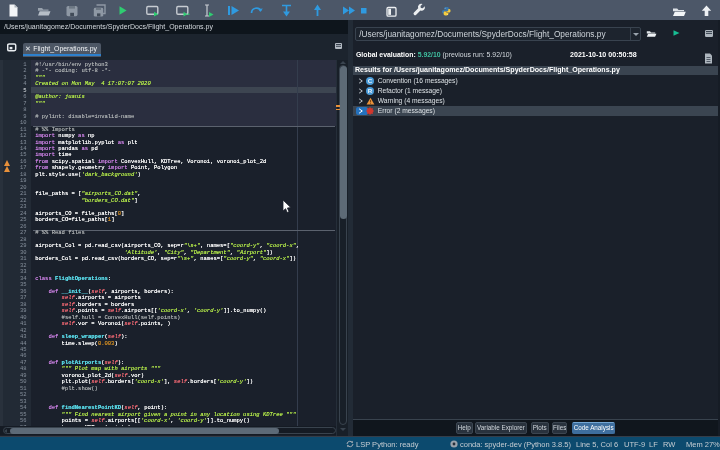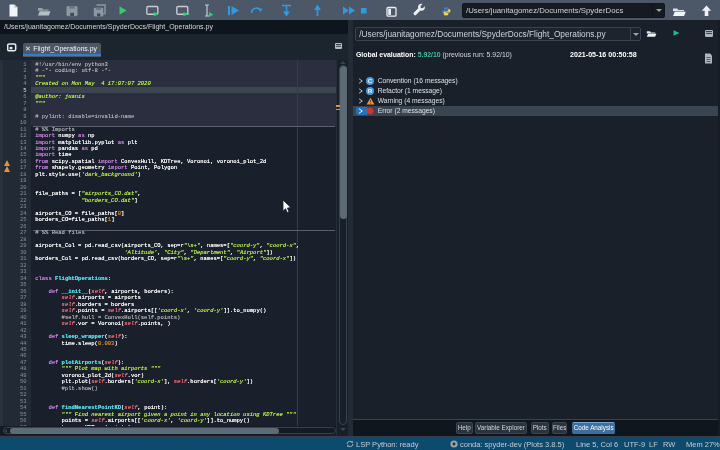--- a/index.html
+++ b/index.html
@@ -173,23 +173,20 @@
         </svg>
       </div>
       <div class="abs" style="left:440.5px;top:6px;width:10.5px;height:10.5px">
         <svg width="10.5" height="10.5" viewBox="0 0 15 15">
           <path d="M7.3 1.5 c-2 0-2.8.8-2.8 2v1.6h3v.6H3.3c-1.2 0-1.9 1-1.9 2.6 0 1.5.7 2.5 1.9 2.5h1.2V9.2c0-1.2 1-2.1 2.2-2.1h2.9c1 0 1.6-.7 1.6-1.6V3.5c0-1.2-.9-2-2.1-2z" fill="#3a77ac"></path>
           <path d="M7.7 13.5c2 0 2.8-.8 2.8-2V9.9h-3v-.6h4.2c1.2 0 1.9-1 1.9-2.6 0-1.5-.7-2.5-1.9-2.5h-1.2v1.6c0 1.2-1 2.1-2.2 2.1H5.4c-1 0-1.6.7-1.6 1.6v2.1c0 1.2.9 2 2.1 2z" fill="#f7ce3e"></path>
           <circle cx="5.9" cy="3.1" r=".55" fill="#fff"></circle>
           <circle cx="9.1" cy="11.9" r=".55" fill="#fff"></circle>
         </svg>
       </div>
-      <div class="abs" style="left:462px;top:2.5px;width:203px;height:15px;background:#161b22;border:1px solid #10151b;border-radius:2px;color:#ced4da;font-size:7.8px;line-height:13.5px;padding-left:3px">/Users/juanitagomez/Documents/SpyderDocs<div style="position:absolute;right:0;top:0;width:12px;height:13px;border-left:1px solid #10151b">
-          <div style="position:absolute;left:3px;top:5px;border-left:3px solid transparent;border-right:3px solid transparent;border-top:3.5px solid #9aa3ad"></div>
-        </div></div>
       <div class="abs" style="left:671px;top:3px;width:15px;height:15px">
         <svg width="15" height="15" viewBox="0 0 15 15">
           <path d="M2 5.5 h4.2 l1.3 1.5 h5.5 v1.3 h-11 z" fill="#dde2e7"></path>
           <path d="M2 13 l1.8-4.2 h11 l-1.8 4.2 z" fill="#f2f5f7"></path>
         </svg>
       </div>
       <div class="abs" style="left:699px;top:3px;width:15px;height:15px">
         <svg width="15" height="15" viewBox="0 0 15 15">
           <path d="M7.5 2.5 L12.2 7.8 h-2.9 v5.2 h-3.6 V7.8 h-2.9 z" fill="#eef1f4"></path>
         </svg>
@@ -358,27 +355,28 @@
       </div>
     <div class="abs" style="left:319.5px;top:10.2px;width:7px;height:6px">
         <svg width="7" height="6">
           <path d="M.5 .3 L6.5 3 L.5 5.7 z" fill="#17bd93"></path>
         </svg>
       </div>
     <div class="abs" style="left:351.5px;top:10px;width:8.5px;height:6.5px;background:#aeb6be;border-radius:1.2px">
         <div style="position:absolute;left:1.2px;top:1.4px;width:6px;height:.9px;background:#39434f;box-shadow:0 1.9px #39434f"></div>
       </div>
     <div class="abs" id="geval"><b>Global evaluation: </b><span class="score">5.92/10</span> (previous run: 5.92/10)</div>
-    <div class="abs" id="gdate">2021-05-16 00:50:58</div>
+    <div class="abs" id="gdate">2021-10-10 00:50:58</div>
     <div class="abs" style="left:350.5px;top:33px;width:9px;height:11px">
         <svg width="9" height="11">
           <path d="M1 .5 h5 l2 2 v8 h-7 z" fill="#aeb6be"></path>
           <path d="M2.5 4.5 h4 M2.5 6.5 h4 M2.5 8.5 h4" stroke="#39434f" stroke-width=".8"></path>
         </svg>
       </div>
+    <div class="abs" id="rhead">Results for /Users/juanitagomez/Documents/SpyderDocs/Flight_Operations.py</div>
     <div class="abs trow" style="top:55.5px">
         <div class="chev">
           <svg width="5.5" height="6" viewBox="0 0 5.5 6">
             <path d="M1.1 0.8 L4.3 3 L1.1 5.2" stroke="#b9c0c7" stroke-width="1" fill="none"></path>
           </svg>
         </div>
         <div class="ticon">
           <svg width="8" height="8">
             <circle cx="4" cy="4" r="4" fill="#4a9bd8"></circle>
             <text x="4" y="6.3" font-size="6.2" font-family="Liberation Sans" font-weight="bold" fill="#eaf2fa" text-anchor="middle">C</text>
@@ -452,21 +450,21 @@
           <path d="M1.2 7.2 v-2 h2 z" fill="#aab2ba"></path>
         </svg>
       </span>
       <span style="left:356px">LSP Python: ready</span>
       <span style="left:449.5px;top:3.2px;width:8px;height:8px">
         <svg width="8" height="8">
           <circle cx="4" cy="4" r="3.6" fill="#9aa3ac"></circle>
           <circle cx="4" cy="4" r="1.4" fill="#272f3a"></circle>
         </svg>
       </span>
-      <span style="left:460px">conda: spyder-dev (Plots 3.8.5)</span>
+      <span style="left:460px">conda: spyder-dev (Python 3.8.5)</span>
       <span style="left:576px">Line 5, Col 6</span>
       <span style="left:624px">UTF-9</span>
       <span style="left:649px">LF</span>
       <span style="left:663px">RW</span>
       <span style="left:686px">Mem 27%</span>
     </div>
   <div class="abs" style="left:718px;top:20px;width:2px;height:415.5px;background:#161c25"></div>
   <div class="abs" id="mcursor">
       <svg width="10" height="14" viewBox="0 0 10 14">
         <path d="M1 0 L1 11 L3.6 8.7 L5.2 12.6 L7 11.8 L5.4 8 L8.8 7.6 Z" fill="#fdfdfd" stroke="#1a202b" stroke-width=".8"></path>

